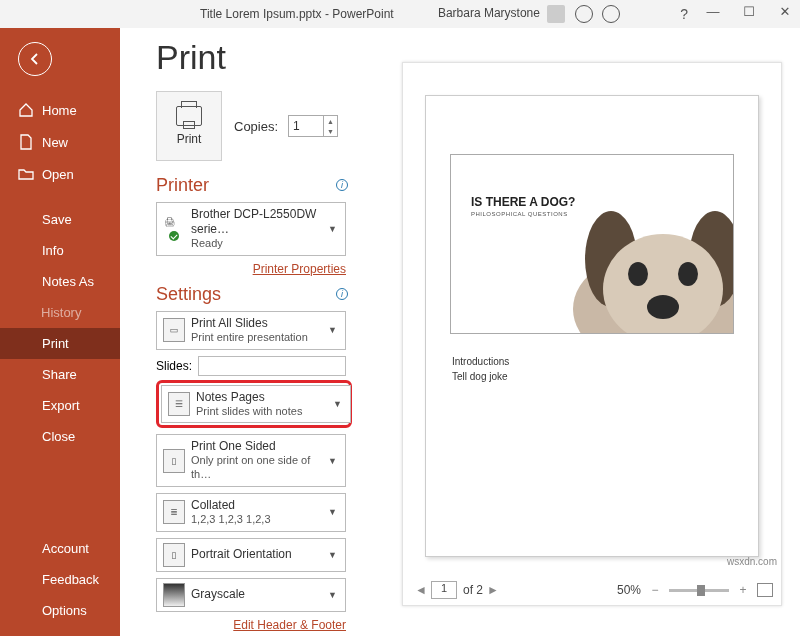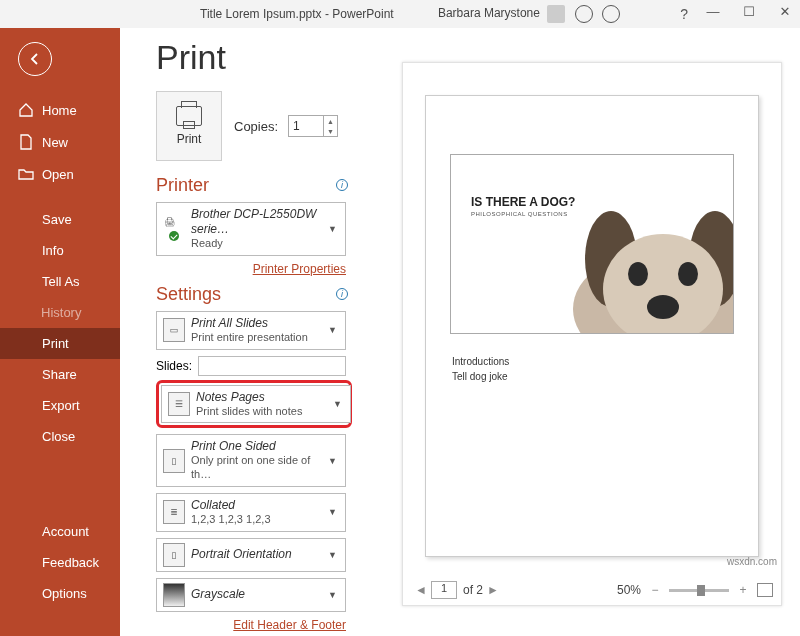--- a/index.html
+++ b/index.html
@@ -19,42 +19,42 @@
   .main { display:flex; height: calc(636px - 28px); }
 
   
   .sidebar { width: 120px; background:#b7472a; color:#fff; display:flex; flex-direction:column; position:relative; }
   .back { width:34px; height:34px; border:1.6px solid #fff; border-radius:50%; margin:14px 0 10px 18px; display:flex; align-items:center; justify-content:center; }
   .sidenav { padding-top: 8px; }
   .sideitem { padding: 8px 0 8px 18px; font-size: 13px; display:flex; align-items:center; gap:8px; }
   .sideitem.sel { background:#7f2f1c; }
   .sideitem.dim { color: rgba(255,255,255,0.55); padding-left: 17px; }
   .sideicon { width:16px; height:16px; flex:0 0 16px; }
-  .sidebottom { position:absolute; bottom:27px; left:0; right:0;margin-top:27px; }
+  .sidebottom { position:absolute; bottom:10px; left:0; right:0;margin-top:27px; }
 
   
   .content { flex:1; background:#fff; position:relative; padding: 10px 20px 0 36px; }
   .h1 { font-size: 34px; font-weight: 300; color:#333; margin-bottom: 14px; }
   .printbtn { width:66px; height:70px; border:1px solid #cfcfcf; background:#f5f5f5; display:flex; flex-direction:column; align-items:center; justify-content:center; gap:6px; font-size:12px; color:#333;}
   .printicon { width:26px; height:20px; border:1.5px solid #555; border-radius:2px; position:relative;}
   .printicon::before { content:""; position:absolute; top:-6px; left:4px; right:4px; height:6px; border:1.5px solid #555; border-bottom:none; }
   .printicon::after { content:""; position:absolute; bottom:-4px; left:6px; right:6px; height:6px; border:1.5px solid #555;}
   .copiesrow { display:flex; align-items:center; gap:12px; margin-bottom:14px;}
   .copies { display:flex; align-items:center; gap:10px; font-size:13px; color:#333;}
   .spin { width:50px; height:22px; border:1px solid #aaa; display:flex; align-items:center; padding:0 4px; font-size:12px; background:#fff; position:relative;}
   .spinbtns { position:absolute; right:0; top:0; bottom:0; width:14px; border-left:1px solid #aaa; display:flex; flex-direction:column;}
   .spinbtns div{ flex:1; font-size:7px; display:flex; align-items:center; justify-content:center; color:#666;}
 
   .sectionlabel { color:#b7472a; font-size:18px; font-weight:400; margin: 6px 0 6px 0; }
   .info { position:absolute; width:12px; height:12px; border:1px solid #2a7aaf; border-radius:50%; color:#2a7aaf; font-size:9px; display:flex; align-items:center; justify-content:center; font-style:italic;}
 
   .dropdown { width:190px; border:1px solid #bbb; background:#fff; display:flex; align-items:center; padding:4px 6px; margin-bottom:6px; position:relative; font-size:11.5px; color:#333; }
   .ddicon { width:22px; height:24px; flex:0 0 22px; margin-right:6px; border:1px solid #999; background:#f3f3f3; display:flex; align-items:center; justify-content:center; font-size:9px; color:#555;}
   .ddtext { flex:1; line-height:1.25; }
-  .ddtext .t1 { font-size:12px;font-style:italic; }
+  .ddtext .t1 { font-size:12px; }
   .ddtext .t2 { font-size:11px; color:#555; }
   .ddarrow { font-size:9px; color:#555; padding:0 2px;}
   .highlight { border:3px solid #e1262c; border-radius:6px; padding:2px; margin:2px 0 6px 0;}
   .highlight .dropdown { border:1px solid #bbb; margin:0;}
 
   .linklike { color:#b7472a; font-size:12px; text-align:right; width:190px; margin-bottom:8px; text-decoration:underline;}
   .slidesrow { display:flex; align-items:center; gap:6px; font-size:12px; margin-bottom:4px;}
   .slidesinput{ flex:1; height:20px; border:1px solid #bbb;}
 
   
@@ -130,21 +130,21 @@
       <div class="sideitem">
           <span style="width:16px"></span>
           <span>Save</span>
         </div>
       <div class="sideitem">
           <span style="width:16px"></span>
           <span>Info</span>
         </div>
       <div class="sideitem">
           <span style="width:16px"></span>
-          <span>Tell As</span>
+          <span>Notes As</span>
         </div>
       <div class="sideitem dim">
           <span style="width:16px"></span>
           <span>History</span>
         </div>
       <div class="sideitem sel">
           <span style="width:16px"></span>
           <span>Print</span>
         </div>
       <div class="sideitem">

